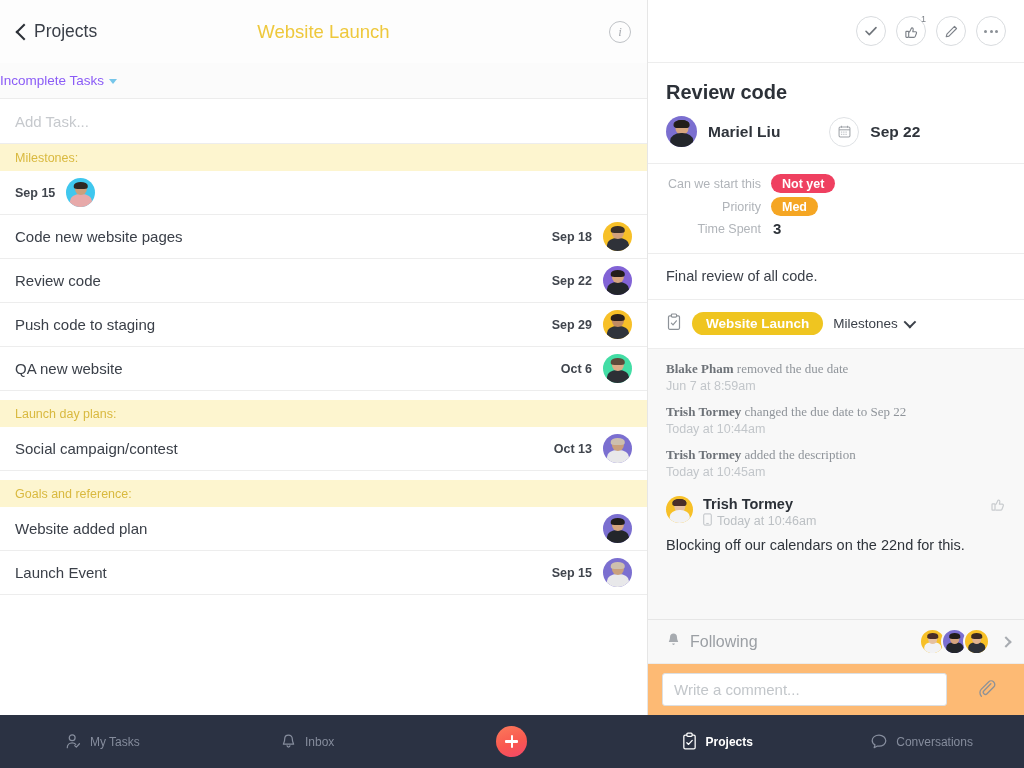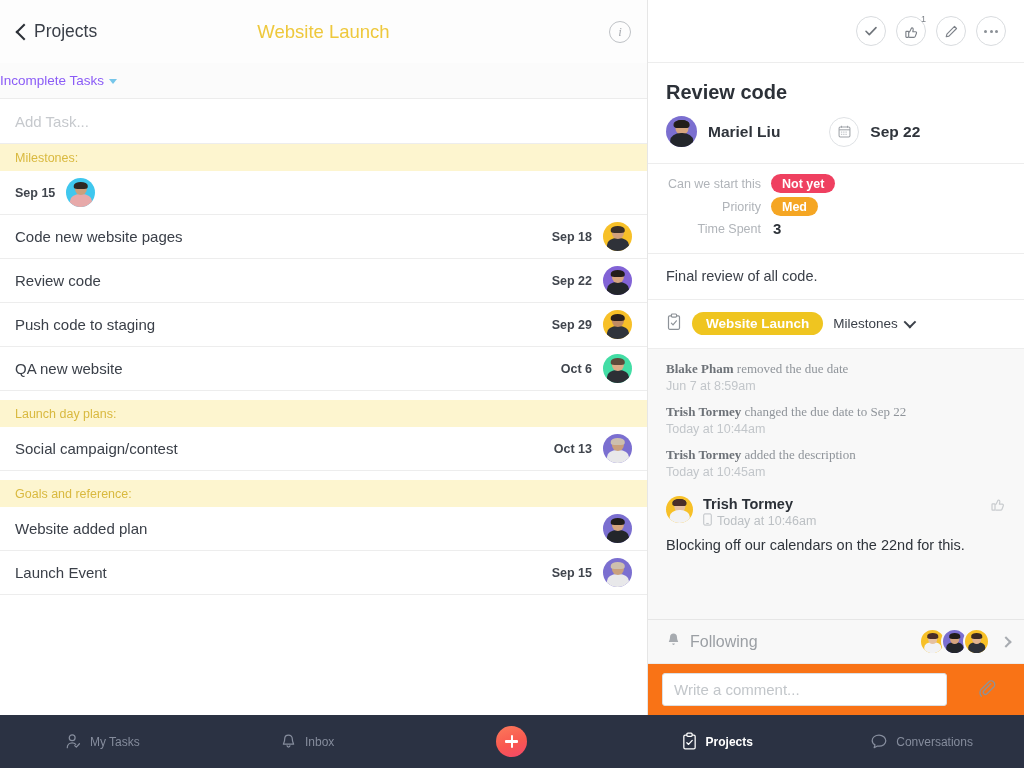--- a/index.html
+++ b/index.html
@@ -253,21 +253,21 @@
   .follow-avatars .avatar { width: 27px; height: 27px; margin-left: -5px; border: 2px solid #f8f8f8; }
   .chev-right-sm {
     width: 8px; height: 8px;
     border-right: 2px solid #a8acb1;
     border-top: 2px solid #a8acb1;
     transform: rotate(45deg);
     margin-left: 12px; cursor: pointer;
   }
   .comment-bar {
     height: 52px; min-height: 52px;
-    background: #f97316;
+    background: #fdba74;
     display: flex; align-items: center;
     padding: 0 28px 0 14px;
     border-top: 1px solid #ececec;
     gap: 18px;
   }
   .comment-bar input {
     flex: 1; height: 33px;
     border: 1px solid #dcdfe2; border-radius: 3px;
     background: #fff; outline: 0;
     padding: 0 11px; font-size: 15px;

